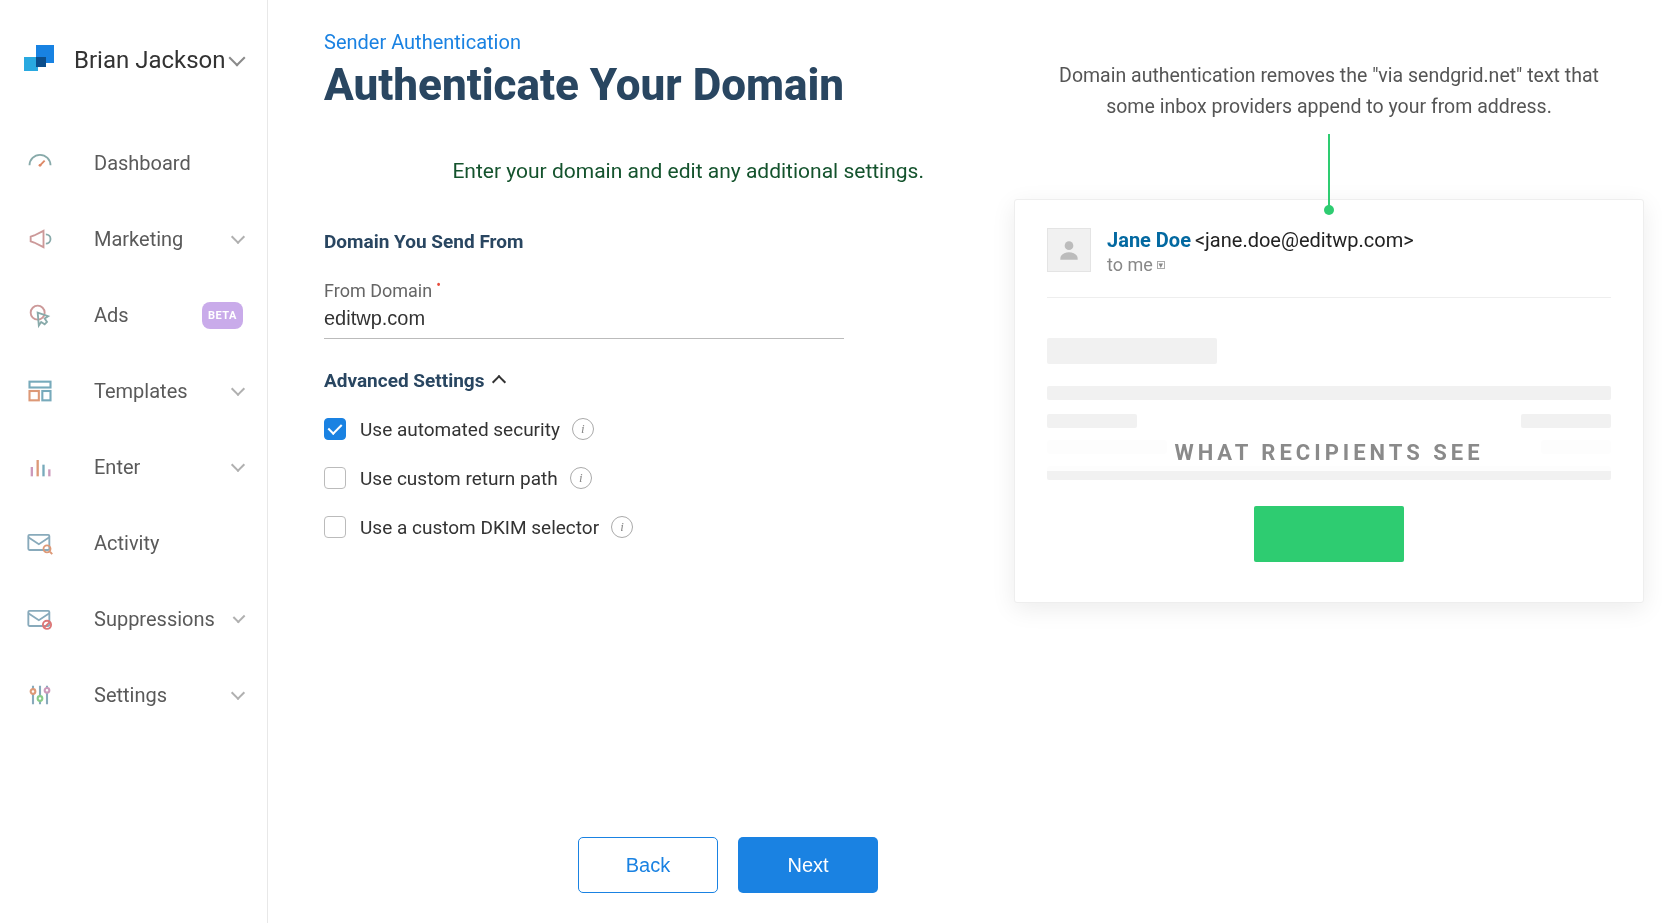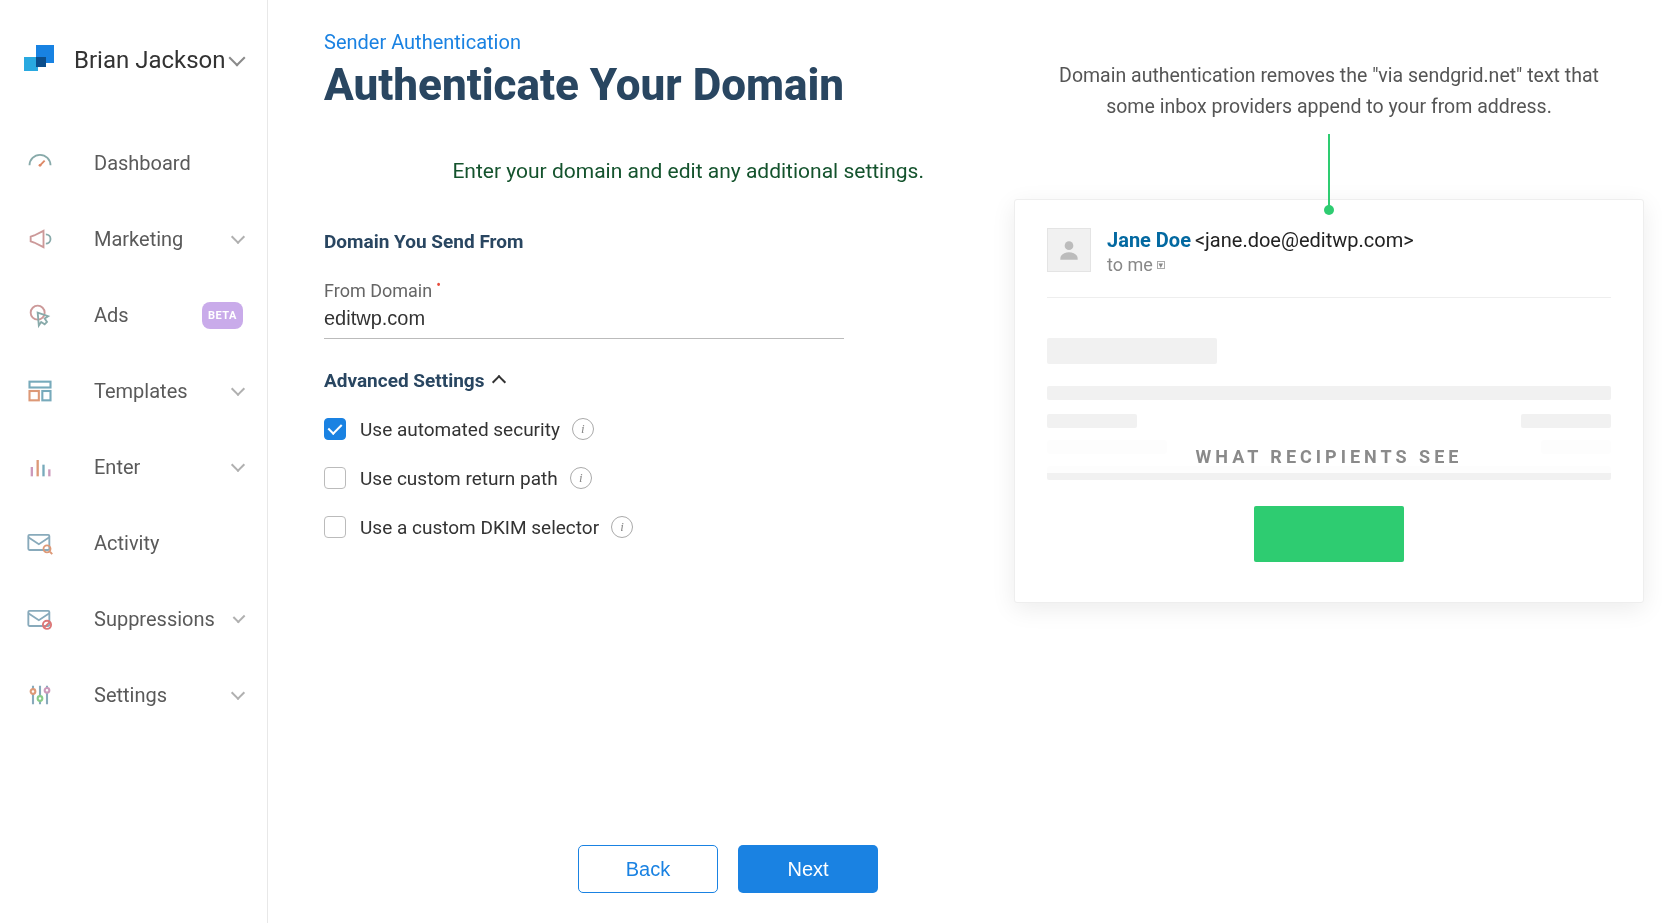--- a/index.html
+++ b/index.html
@@ -193,21 +193,21 @@
 
   .button-row {
     position:absolute;
     bottom: 30px;
     left: 310px;
     display:flex;
     gap: 20px;
   }
   .btn {
     min-width:140px;
-    height:48px;
+    height:56px;
     border-radius:5px;
     font-size:20px;
     display:flex;
     align-items:center;
     justify-content:center;
     cursor:pointer;
     padding: 0 26px;
   }
   .btn-secondary {
     border:1.5px solid #1a82e2;
@@ -285,23 +285,23 @@
     align-items:center;
     justify-content:center;
     font-size:9px;
     color:#888;
   }
   .skeleton { position:relative; }
   .sk { background:#f1f1f1; border-radius:2px; }
   .sk-row { display:flex; justify-content:space-between; margin-bottom:12px; }
   .overlay-text {
     position:absolute;
-    top:102px; left:0; right:0;
+    top:96px; left:0; right:0;
     text-align:center;
-    font-size:18px;
+    font-size:22px;
     font-weight:700;
     letter-spacing:4px;
     color:#8a8a8a;
     background: rgba(255,255,255,0.85);
     padding: 6px 0;
   }
   .green-btn {
     width:150px; height:56px;
     background:#2ecc71;
     margin: 26px auto 0 auto;

